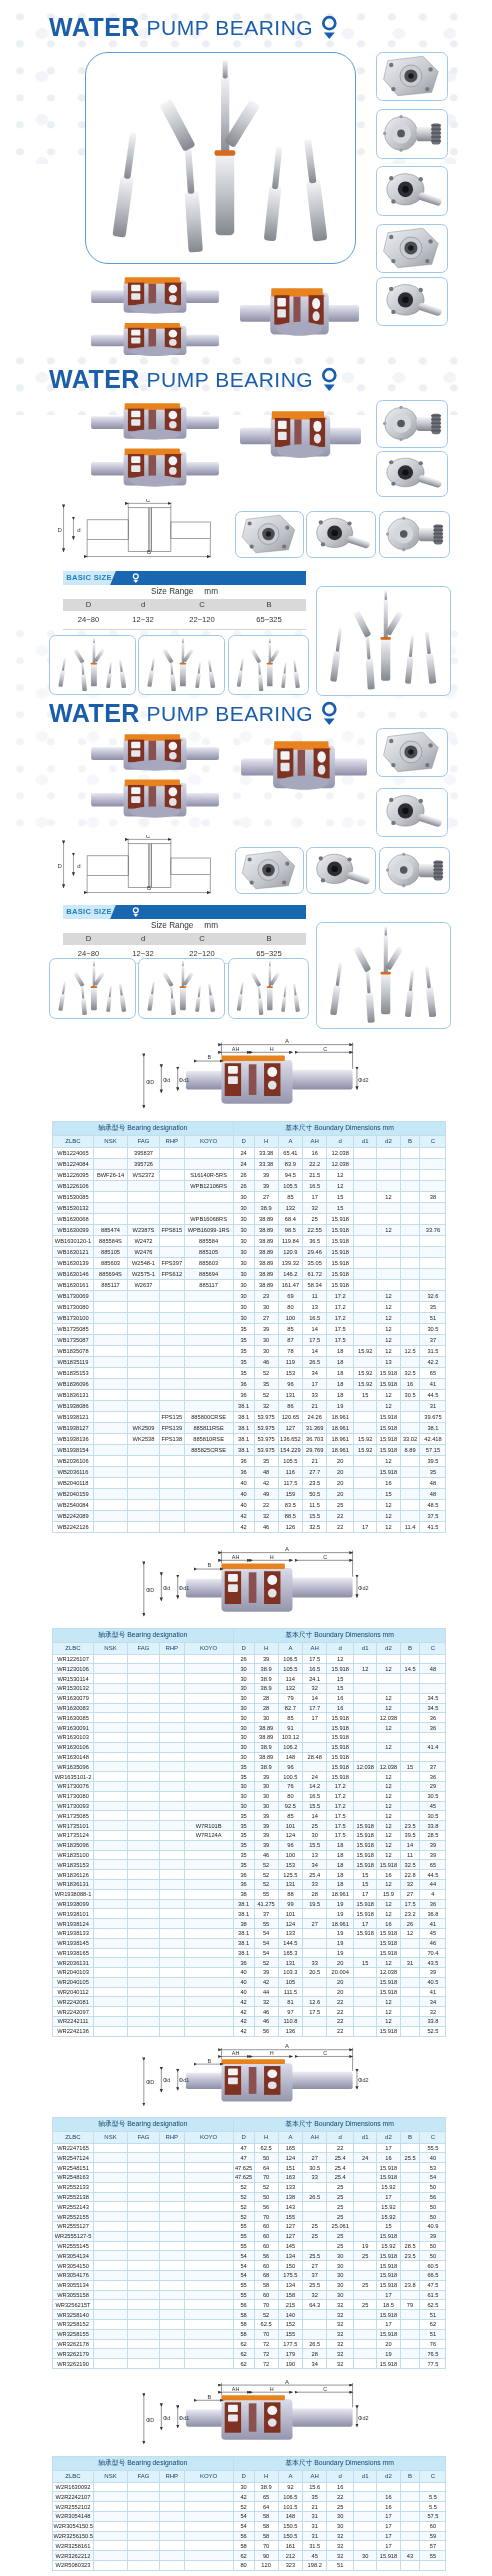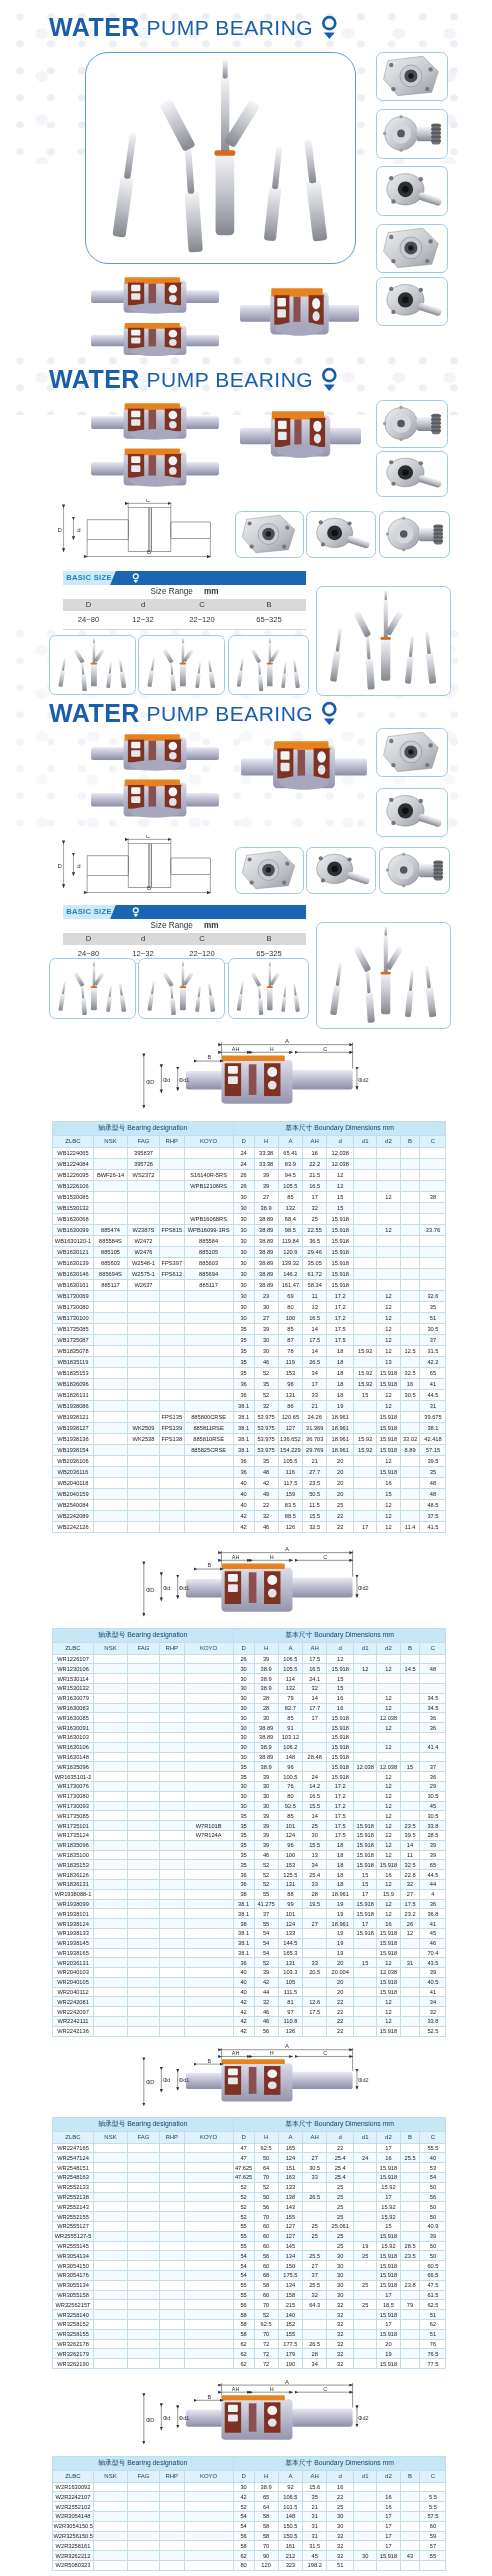--- a/index.html
+++ b/index.html
@@ -15,21 +15,21 @@
   .pbox{border:1.1px solid #9ec8ea;border-radius:6.6px;background:#fff;overflow:hidden;}
   .ph svg{display:block;}
   
   .bs{position:absolute;width:243px;}
   .bs-ribbon{display:flex;height:13.7px;align-items:stretch;}
   .bs-ribbon .lt{width:52px;background:#cde9f7;color:#1e7ec2;font-weight:bold;font-size:7.6px;
      display:flex;align-items:center;justify-content:center;letter-spacing:0.3px;}
   .bs-ribbon .sk{width:11px;background:#1a67b1;transform:skewX(-22deg);margin:0 -3.8px 0 -2.2px;}
   .bs-ribbon .dk{flex:1;background:#1a67b1;display:flex;align-items:center;padding-left:12px;}
   .bs-sub{margin-top:2.7px;text-align:center;font-size:8.2px;color:#333;}
-  .bs-sub b{font-weight:700;margin-left:11px;}
+  .bs-sub b{font-weight:400;margin-left:11px;}
   .bs-row{display:flex;text-align:center;font-size:7.6px;color:#333;}
   .bs-row span{display:block;}
   .bs-head{margin-top:2.7px;background:#d9d9d9;height:11.5px;line-height:11.5px;}
   .bs-vals{margin-top:3.3px;height:11px;line-height:11px;border-bottom:0.5px solid #cfd4d9;padding-bottom:4.4px;}
   .c1{width:51px;}.c2{width:58px;}.c3{width:60px;}.c4{width:74px;}
   
   table.bt{border-collapse:collapse;table-layout:fixed;width:393px;background:#fff;
     border-top:1.1px solid #2b77bb;border-bottom:1.6px solid #2b77bb;font-size:5.7px;color:#222;}
   table.bt th,table.bt td{border:0.5px solid #c3dded;text-align:center;overflow:hidden;white-space:nowrap;padding:0 0.5px;}
   table.bt .grp th{background:#c6e7f6;color:#16436f;font-size:6.8px;font-weight:400;height:12.6px;}

